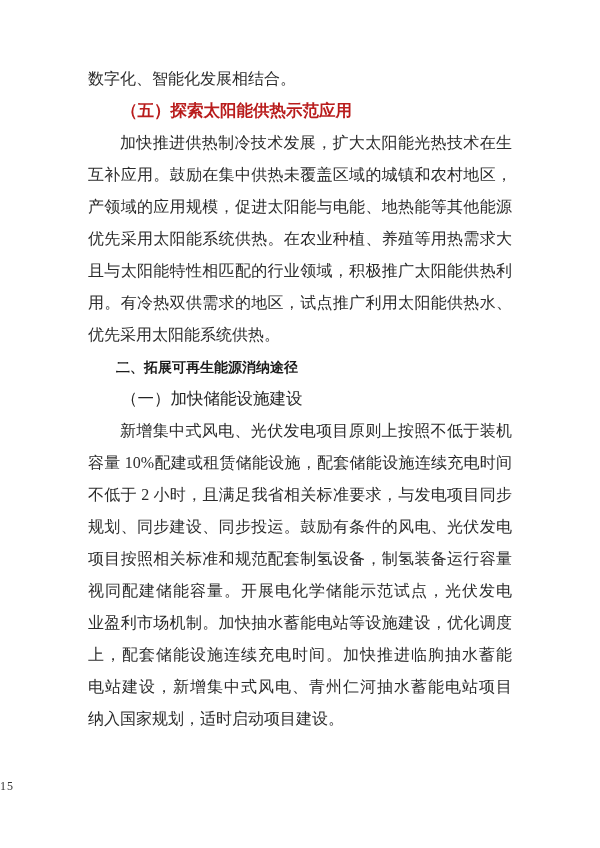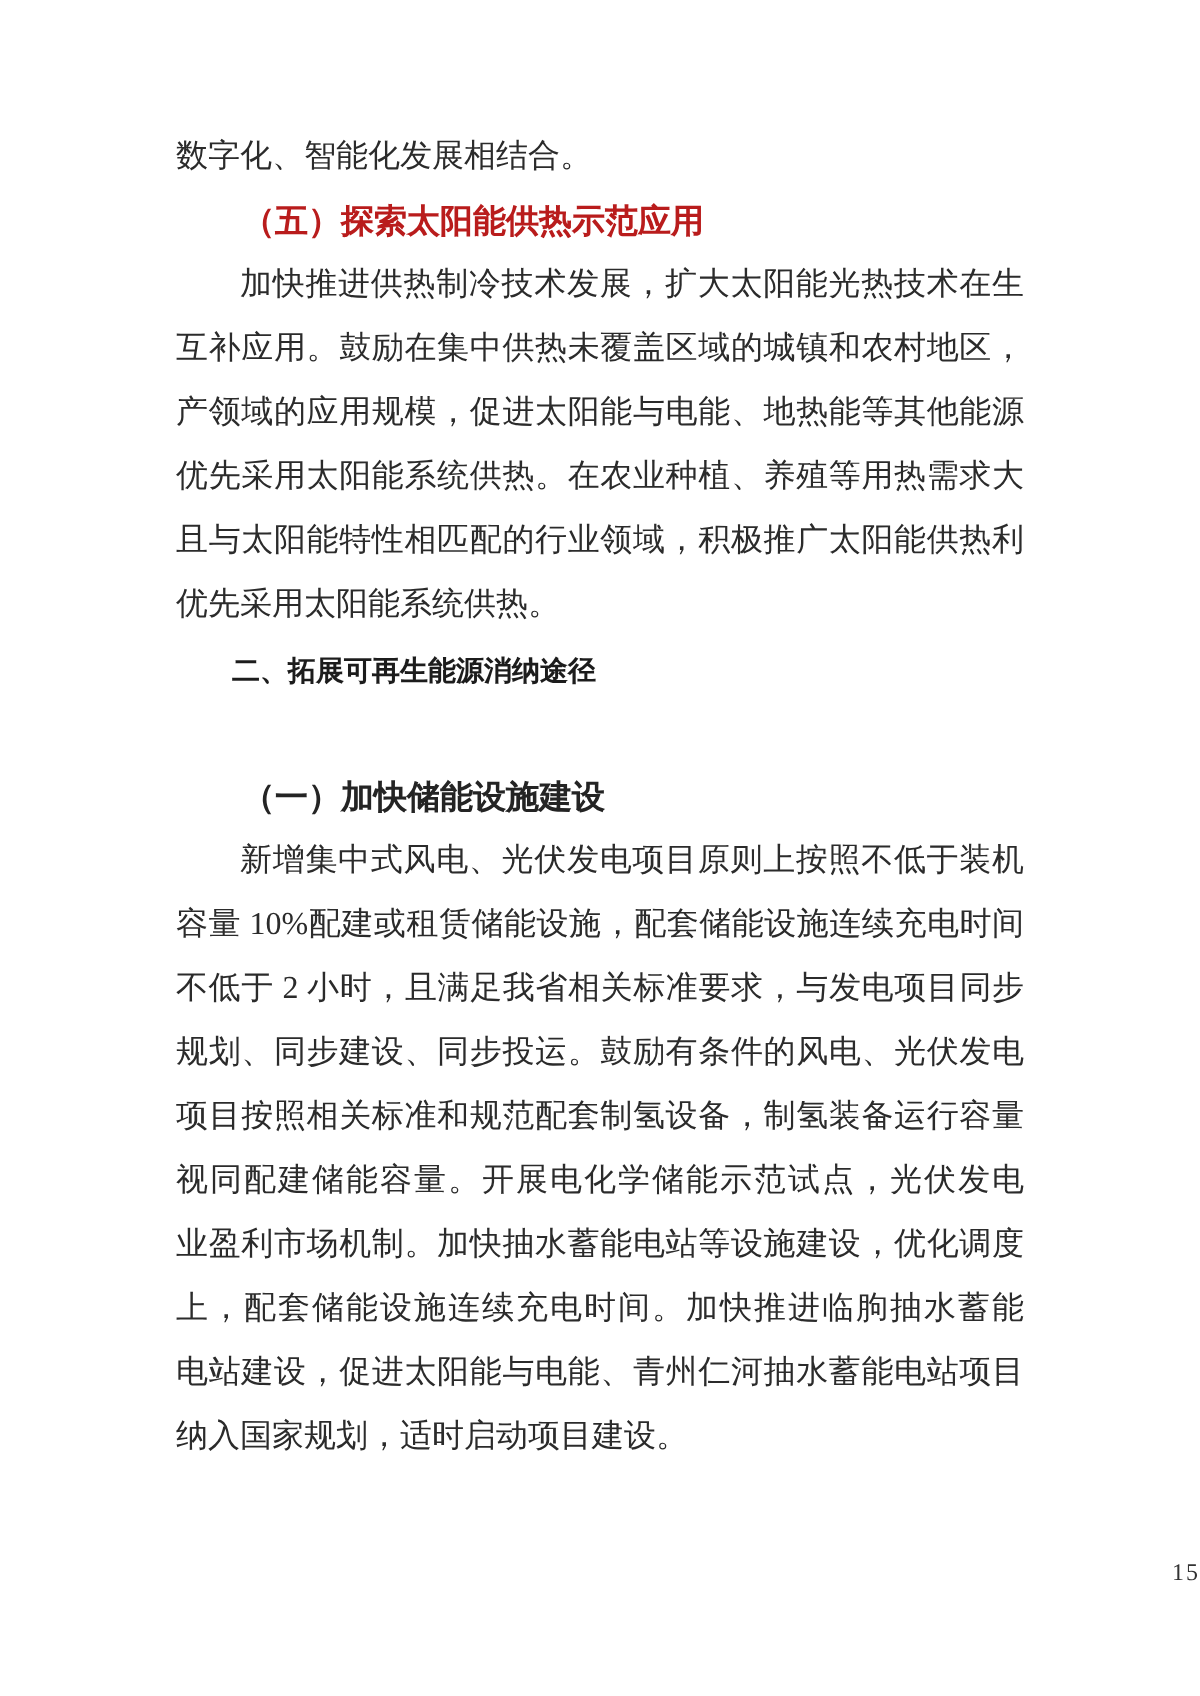--- a/index.html
+++ b/index.html
@@ -47,56 +47,56 @@
     font-size: 14px;
     color: #1c1c1c;
   }
   
   .line.kai-bold {
     font-weight: bold;
     font-size: 16.5px;
     color: #b91c1c;
   }
   .line.kai {
-    font-weight: bold;
+    font-weight: normal;
     font-size: 16.5px;
     color: #242424;
-    margin-top: 32px;
   }
   .footer {
     position: absolute;
     left: 0;
     top: 779px;
     width: 100%;
-    text-align: right;
+    text-align: left;
     font-size: 12px;
     letter-spacing: 1px;
     color: #333333;
   }
 </style>
 </head>
 <body>
 
 <div class="page" style="background: rgb(255, 255, 255); color: rgb(43, 43, 43);">
   <div class="content">
       <div class="line body">数字化、智能化发展相结合。</div>
       <div class="line kai-bold indent">（五）探索太阳能供热示范应用</div>
       <div class="line body indent fill">加快推进供热制冷技术发展，扩大太阳能光热技术在生</div>
       <div class="line body fill">互补应用。鼓励在集中供热未覆盖区域的城镇和农村地区，</div>
       <div class="line body fill">产领域的应用规模，促进太阳能与电能、地热能等其他能源</div>
       <div class="line body fill">优先采用太阳能系统供热。在农业种植、养殖等用热需求大</div>
       <div class="line body fill">且与太阳能特性相匹配的行业领域，积极推广太阳能供热利</div>
+      <div class="line body fill">用。有冷热双供需求的地区，试点推广利用太阳能供热水、</div>
       <div class="line body">优先采用太阳能系统供热。</div>
       <div class="line hei indent">二、拓展可再生能源消纳途径</div>
       <div class="line kai indent">（一）加快储能设施建设</div>
       <div class="line body indent fill">新增集中式风电、光伏发电项目原则上按照不低于装机</div>
       <div class="line body fill">容量 10%配建或租赁储能设施，配套储能设施连续充电时间</div>
       <div class="line body fill">不低于 2 小时，且满足我省相关标准要求，与发电项目同步</div>
       <div class="line body fill">规划、同步建设、同步投运。鼓励有条件的风电、光伏发电</div>
       <div class="line body fill">项目按照相关标准和规范配套制氢设备，制氢装备运行容量</div>
       <div class="line body fill">视同配建储能容量。开展电化学储能示范试点，光伏发电</div>
       <div class="line body fill">业盈利市场机制。加快抽水蓄能电站等设施建设，优化调度</div>
       <div class="line body fill">上，配套储能设施连续充电时间。加快推进临朐抽水蓄能</div>
-      <div class="line body fill">电站建设，促进太阳能与电能、青州仁河抽水蓄能电站项目</div>
+      <div class="line body fill">电站建设，新增集中式风电、青州仁河抽水蓄能电站项目</div>
       <div class="line body">纳入国家规划，适时启动项目建设。</div>
     </div>
   <div class="footer">15</div>
 </div>
 
 </body></html>

